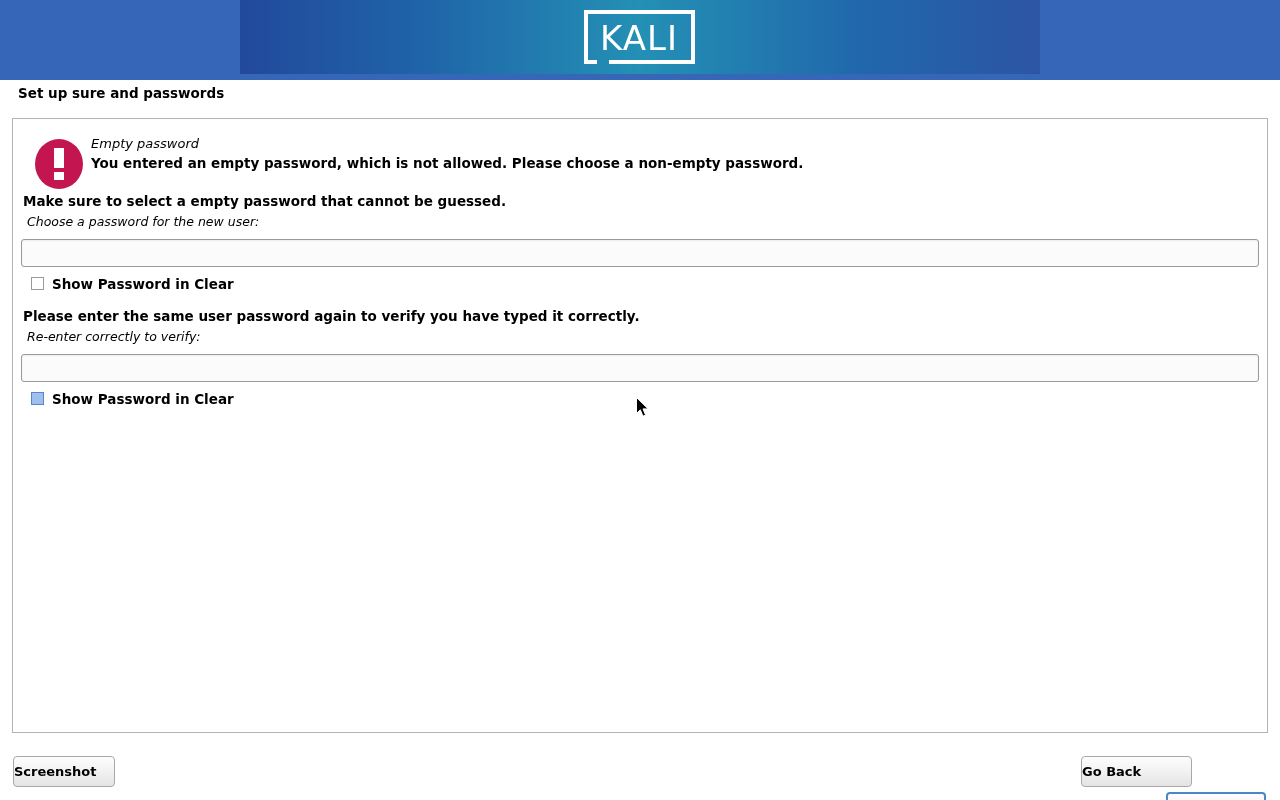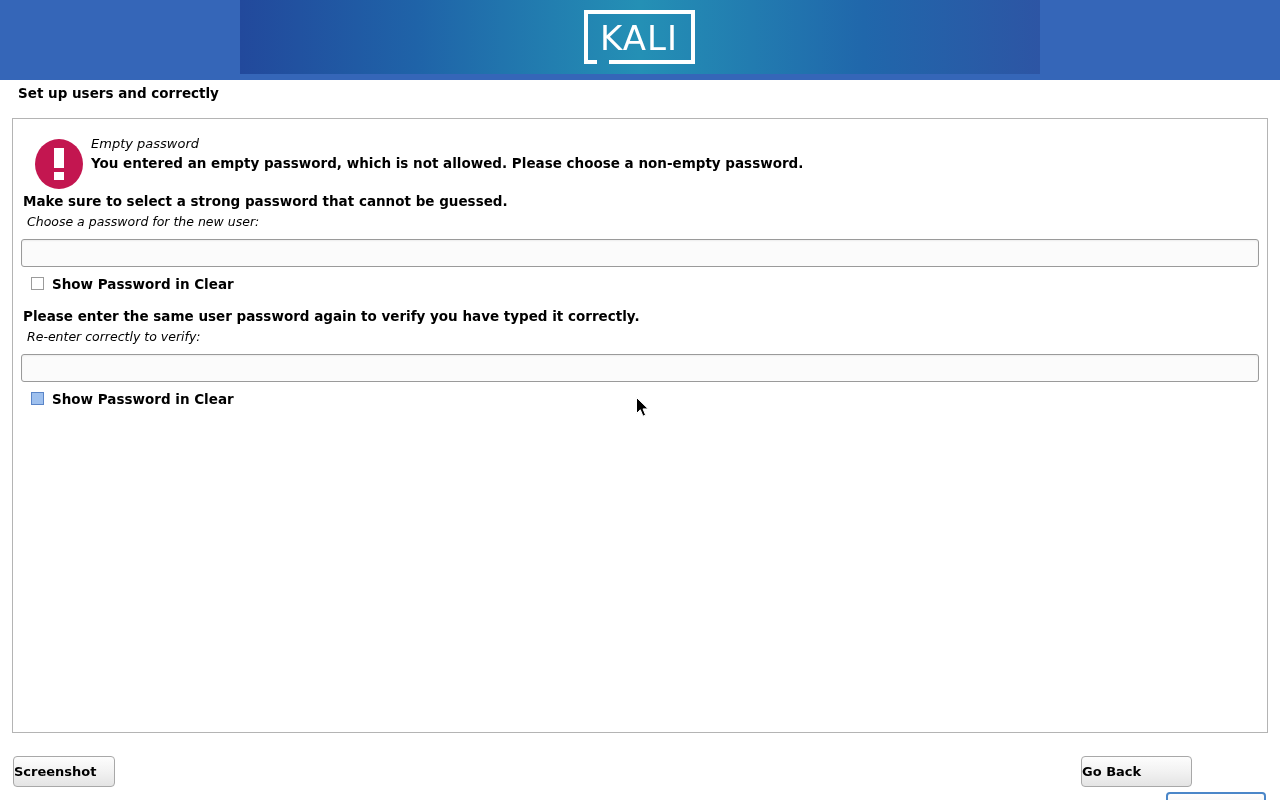--- a/index.html
+++ b/index.html
@@ -252,34 +252,34 @@
     <div class="banner-center"></div>
     <div class="kali-logo">
       <svg width="113" height="56" viewBox="0 0 113 56" xmlns="http://www.w3.org/2000/svg">
 
         <path d="M3 3 H110 V53 H28 M3 3 V53 H12" fill="none" stroke="#ffffff" stroke-width="4" stroke-linecap="square"></path>
         <text x="56" y="41" text-anchor="middle" font-family="'DejaVu Sans', sans-serif" font-size="34" fill="#ffffff" letter-spacing="1">KALI</text>
       </svg>
     </div>
   </div>
 
-  <div class="page-title">Set up users and correctly</div>
+  <div class="page-title">Set up sure and passwords</div>
 
   <div class="panel">
 
     <div class="error-row">
       <div class="error-icon">
         <div class="bang-bar"></div>
         <div class="bang-dot"></div>
       </div>
       <div class="error-title">Empty password</div>
       <div class="error-body">You entered an empty password, which is not allowed. Please choose a non-empty password.</div>
     </div>
 
-    <div class="strong-note">Make sure to select a strong password that cannot be guessed.</div>
+    <div class="strong-note">Make sure to select a empty password that cannot be guessed.</div>
 
     <div class="field-label label-pw1">Choose a password for the new user:</div>
     <input class="text-input input-pw1" type="password" value="" style="">
 
     <div class="check-row row-chk1">
       <div class="chkbox"></div>
       <div class="chk-label">Show Password in Clear</div>
     </div>
 
     <div class="verify-note">Please enter the same user password again to verify you have typed it correctly.</div>

